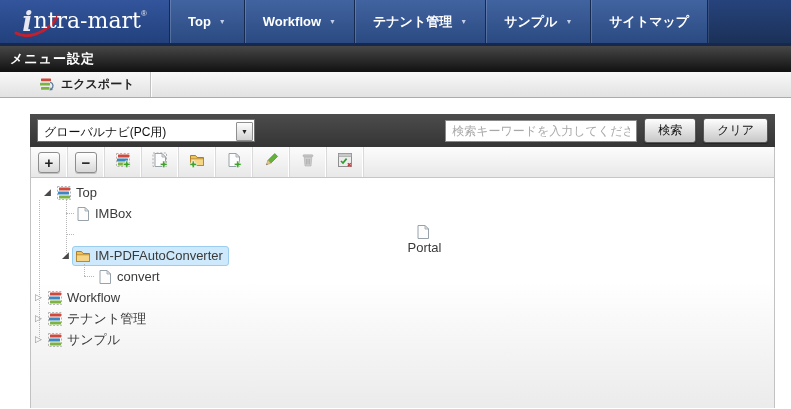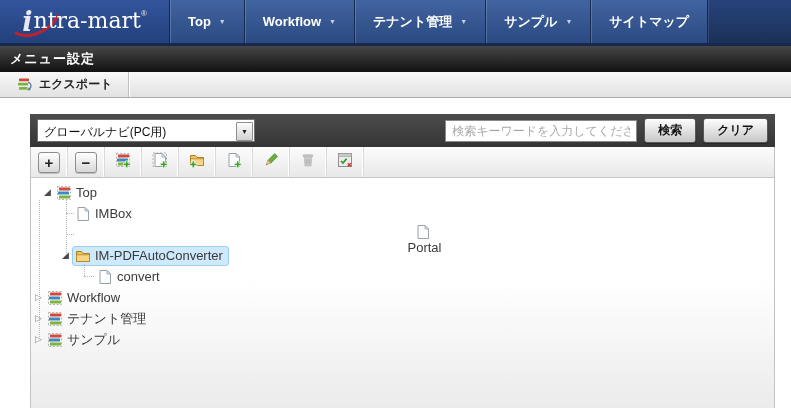--- a/index.html
+++ b/index.html
@@ -25,39 +25,39 @@
   .gnav-edge { height:3px; background:#17284e; }
 
   
   .title-bar { height:26px; background:linear-gradient(#474747,#111); display:flex; align-items:center; }
   .title-bar span { color:#fff; font-size:13px; font-weight:bold; padding-left:10px; letter-spacing:1px; }
 
   
   .export-bar { height:26px; background:linear-gradient(#f8f8f8,#e2e2e2); border-bottom:1px solid #ababab;
                 display:flex; align-items:stretch; }
   .exp-btn { display:flex; align-items:center; gap:6px; padding:0 16px 0 17px; cursor:pointer;
-             font-size:12px; font-weight:bold; color:#222; }
+             font-size:12px; font-weight:bold; color:#222;margin-left:22px; }
   .exp-sep { width:1px; background:#c0c0c0; box-shadow:1px 0 0 #fdfdfd; }
 
   .gap { height:16px; background:#fff; }
 
   
   .panel { margin-left:30px; width:745px; }
   .filter-bar { height:33px; background:linear-gradient(#4c4c4c,#353535); display:flex; align-items:center; padding:0 7px; }
   .fake-select { width:218px; height:23px; background:#fff; border:1px solid #6f6f6f; display:flex; align-items:flex-end; cursor:pointer; }
   .fs-text { flex:1; font-size:12px; color:#111; padding:0 6px; white-space:nowrap; overflow:hidden; }
   .fs-btn { width:17px; height:19px; margin-right:1px; border:1px solid #8f8f8f; border-radius:1px;
             background:linear-gradient(#fdfdfd,#d2d2d2); display:flex; align-items:center; justify-content:center;
             font-size:7px; color:#222; }
   .fb-spacer { flex:1; }
   .search-input { width:192px; height:22px; border:1px solid #8a8a8a; font-size:12px; padding:0 6px; color:#333;
                   font-family:"Liberation Sans","DejaVu Sans",sans-serif; }
   .search-input::placeholder { color:#a8a8a8; }
   .btn { height:25px; padding:0 13px; margin-left:7px; border:1px solid #585858; border-radius:3px;
-         background:linear-gradient(#fefefe,#c7c7c7); font-weight:bold; font-size:12px; color:#111;
+         background:linear-gradient(#fefefe,#c7c7c7); font-weight:normal; font-size:12px; color:#111;
          display:flex; align-items:center; cursor:pointer; box-shadow:0 1px 1px rgba(0,0,0,.35); }
 
   
   .icon-bar { height:31px; background:linear-gradient(#fcfcfc,#e8e8e8); border-left:1px solid #c2c2c2;
               border-right:1px solid #c2c2c2; border-bottom:1px solid #c6c6c6; display:flex; align-items:stretch; }
   .cell { width:37px; display:flex; align-items:center; justify-content:center;
           border-right:1px solid #dadada; box-shadow:inset -1px 0 0 #fff; cursor:pointer; }
   .cell.disabled { cursor:default; }
   .sq-btn { width:22px; height:21px; border:1px solid #8d8d8d; border-radius:3px;
             background:linear-gradient(#fff,#d7d7d7); box-shadow:0 1px 0 rgba(0,0,0,.18);

